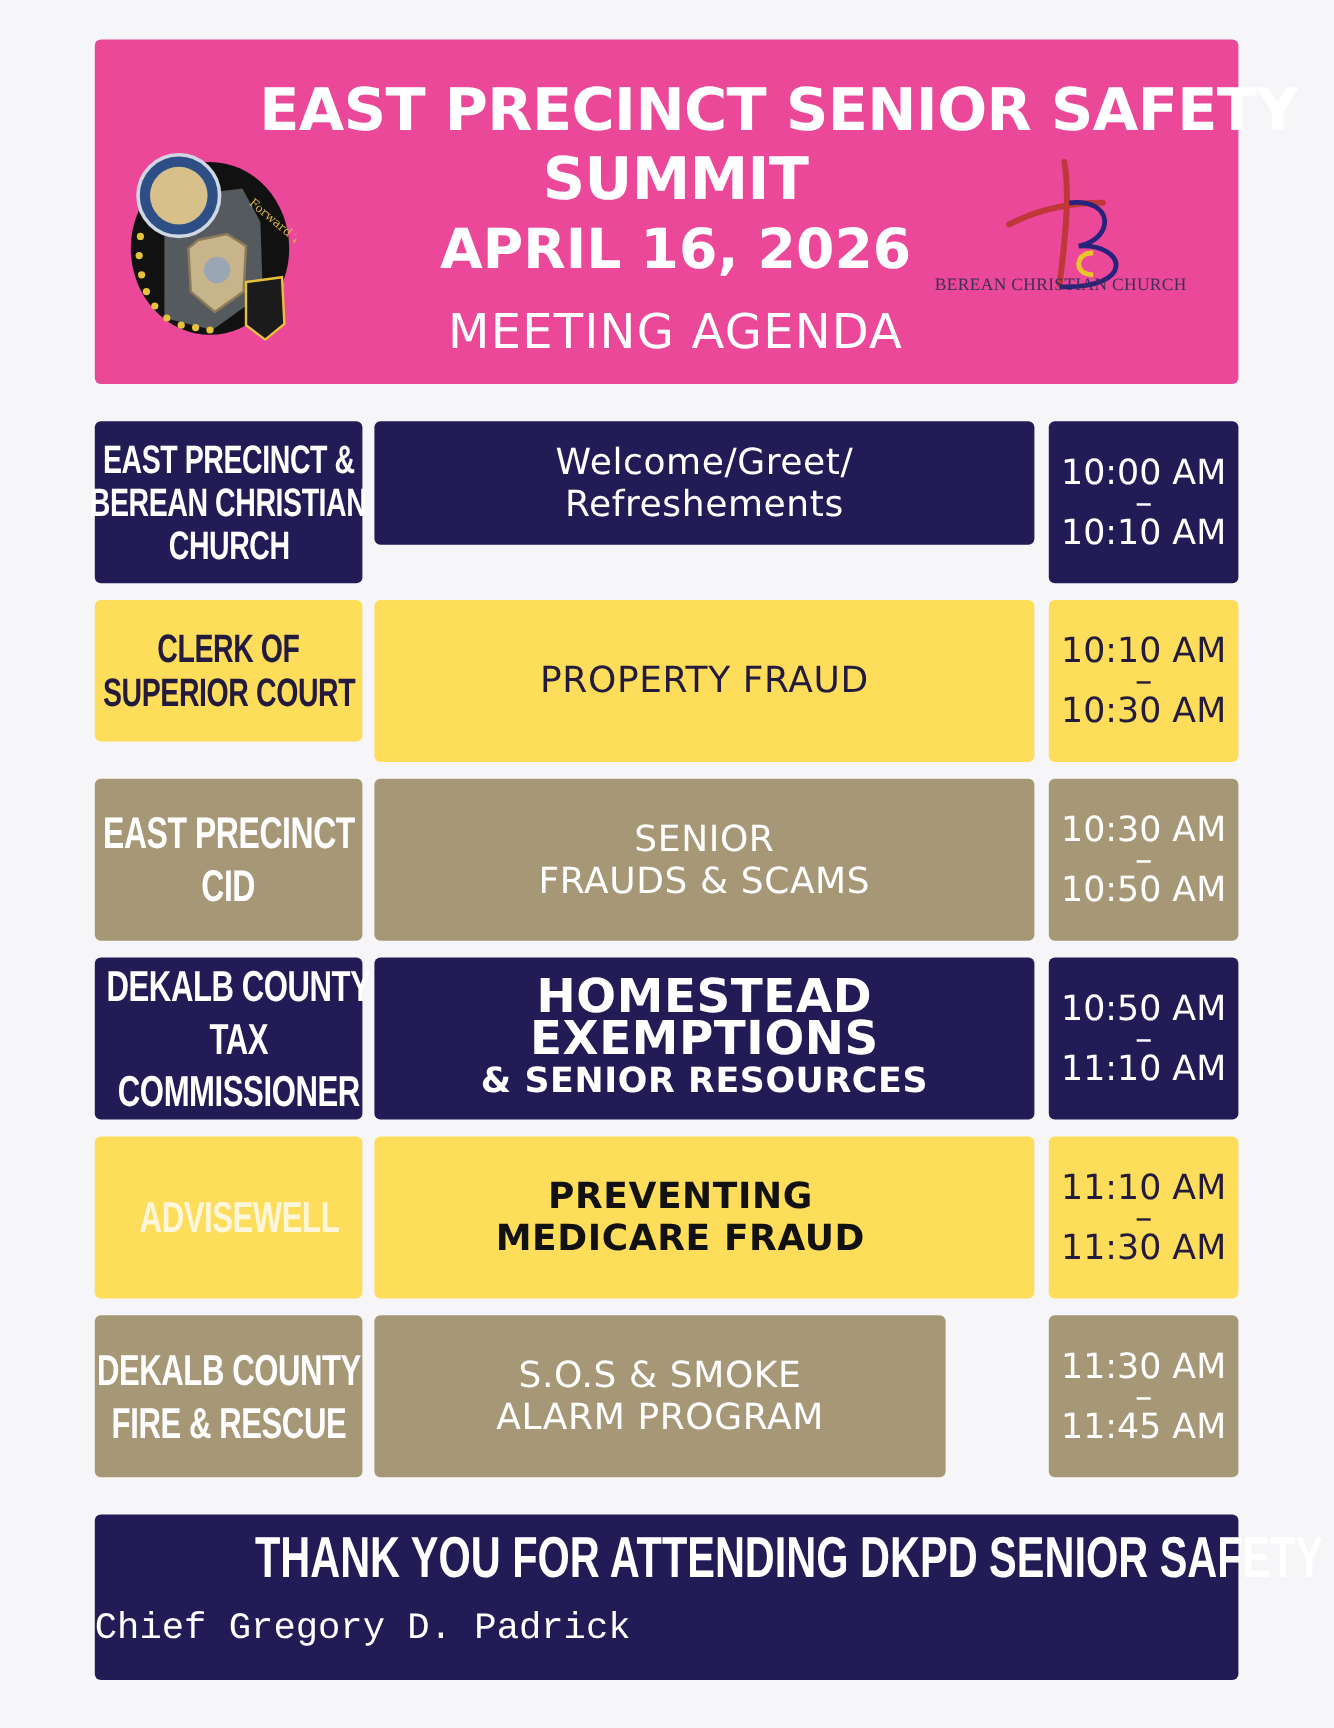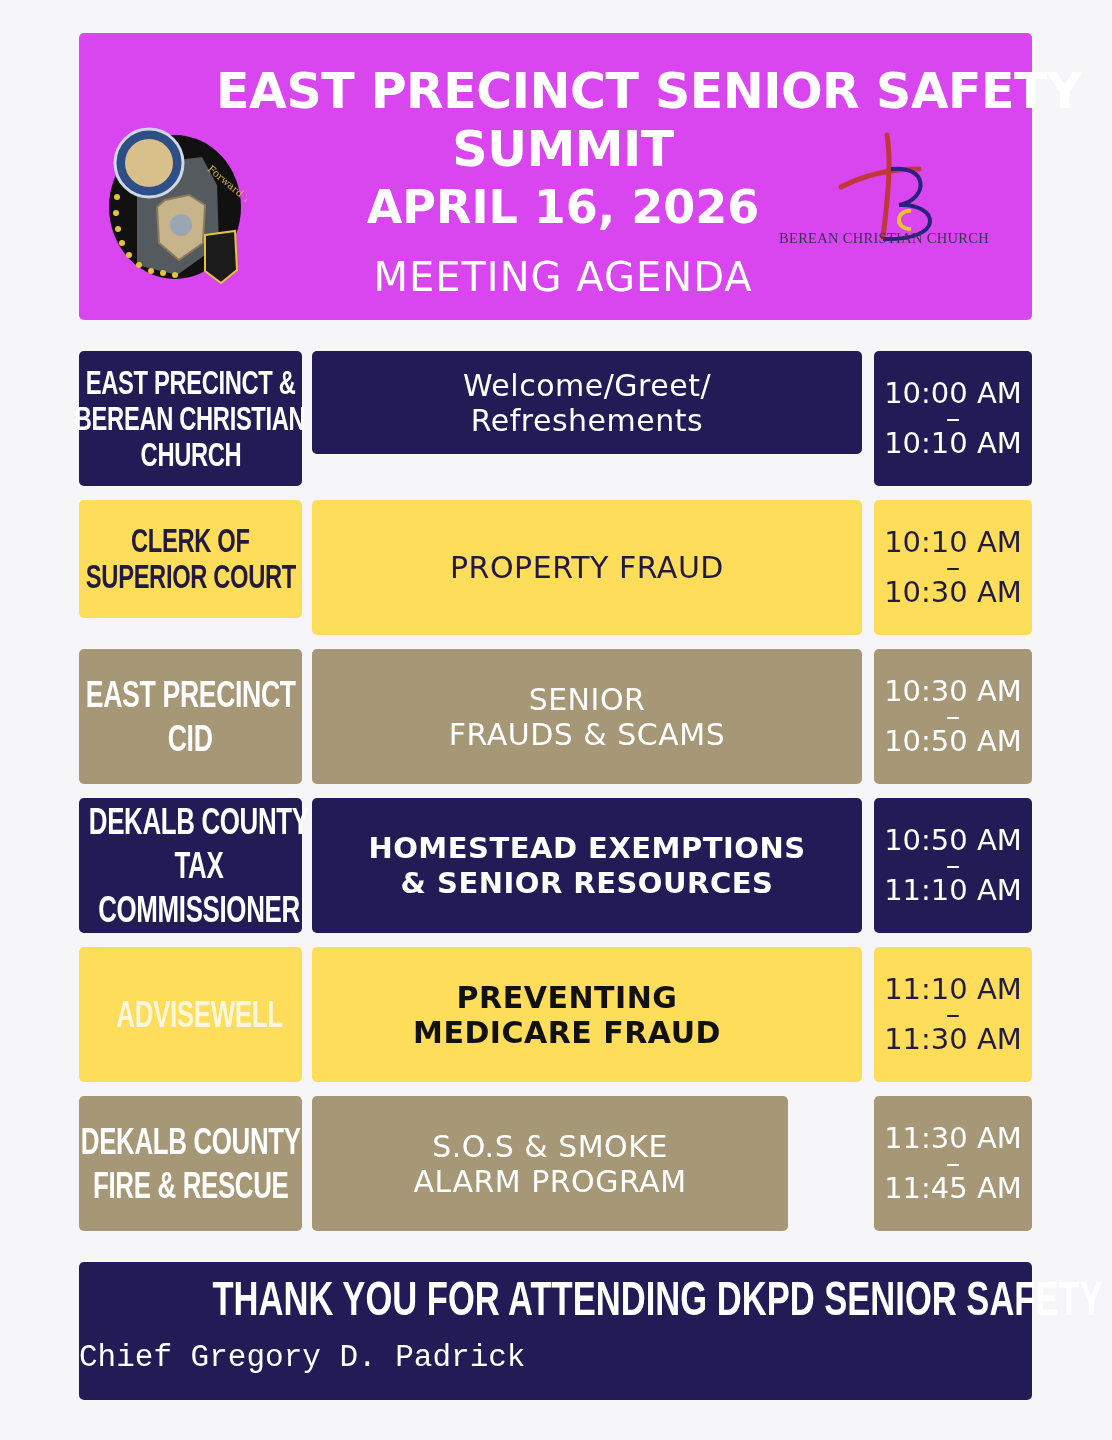--- a/index.html
+++ b/index.html
@@ -16,21 +16,21 @@
     display: flex; flex-direction: column;
     align-items: center; justify-content: center;
     text-align: center;
     box-sizing: border-box;
   }
   .navy { background: #221b55; color: #ffffff; }
   .yellow { background: #fedd5a; color: #221b3d; }
   .tan { background: #a69776; color: #ffffff; }
 
   
-  #header { left: 79px; top: 33px; width: 953px; height: 287px; background: #d946ef; border-radius: 5px; position: absolute; }
+  #header { left: 79px; top: 33px; width: 953px; height: 287px; background: #ec4899; border-radius: 5px; position: absolute; }
   .h-title {
     position: absolute; left: 120px; width: 900px; text-align: center;
     color: #fff; font-family: "DejaVu Sans", sans-serif; font-weight: bold;
     font-size: 49px; line-height: 58px; letter-spacing: -0.5px;
   }
   .h-sub {
     position: absolute; left: 0; width: 968px; text-align: center;
     color: #fff; font-family: "DejaVu Sans", sans-serif;
   }
   
@@ -156,21 +156,21 @@
     <div class="time dash">–</div>
     <div class="time">10:50 AM</div>
   </div>
 
   <div class="box navy" style="left:79px; top:798px; width:223px; height:135px; padding-left:16px;">
     <div class="org" style="font-size:36px; line-height:44px;">DEKALB COUNTY</div>
     <div class="org" style="font-size:36px; line-height:44px;">TAX</div>
     <div class="org" style="font-size:36px; line-height:44px;">COMMISSIONER</div>
   </div>
   <div class="box navy" style="left:312px; top:798px; width:550px; height:135px;">
-    <div class="topic bold" style="font-size:29px;">HOMESTEAD EXEMPTIONS</div>
+    <div class="topic bold" style="font-size:39px;">HOMESTEAD EXEMPTIONS</div>
     <div class="topic bold" style="font-size:29px;">&amp; SENIOR RESOURCES</div>
   </div>
   <div class="box navy" style="left:874px; top:798px; width:158px; height:135px;">
     <div class="time">10:50 AM</div>
     <div class="time dash">–</div>
     <div class="time">11:10 AM</div>
   </div>
 
   <div class="box yellow" style="left:79px; top:947px; width:223px; height:135px; padding-left:18px;">
     <div class="org" style="color:#fff7dc; font-size:36px; line-height:40px;">ADVISEWELL</div>

